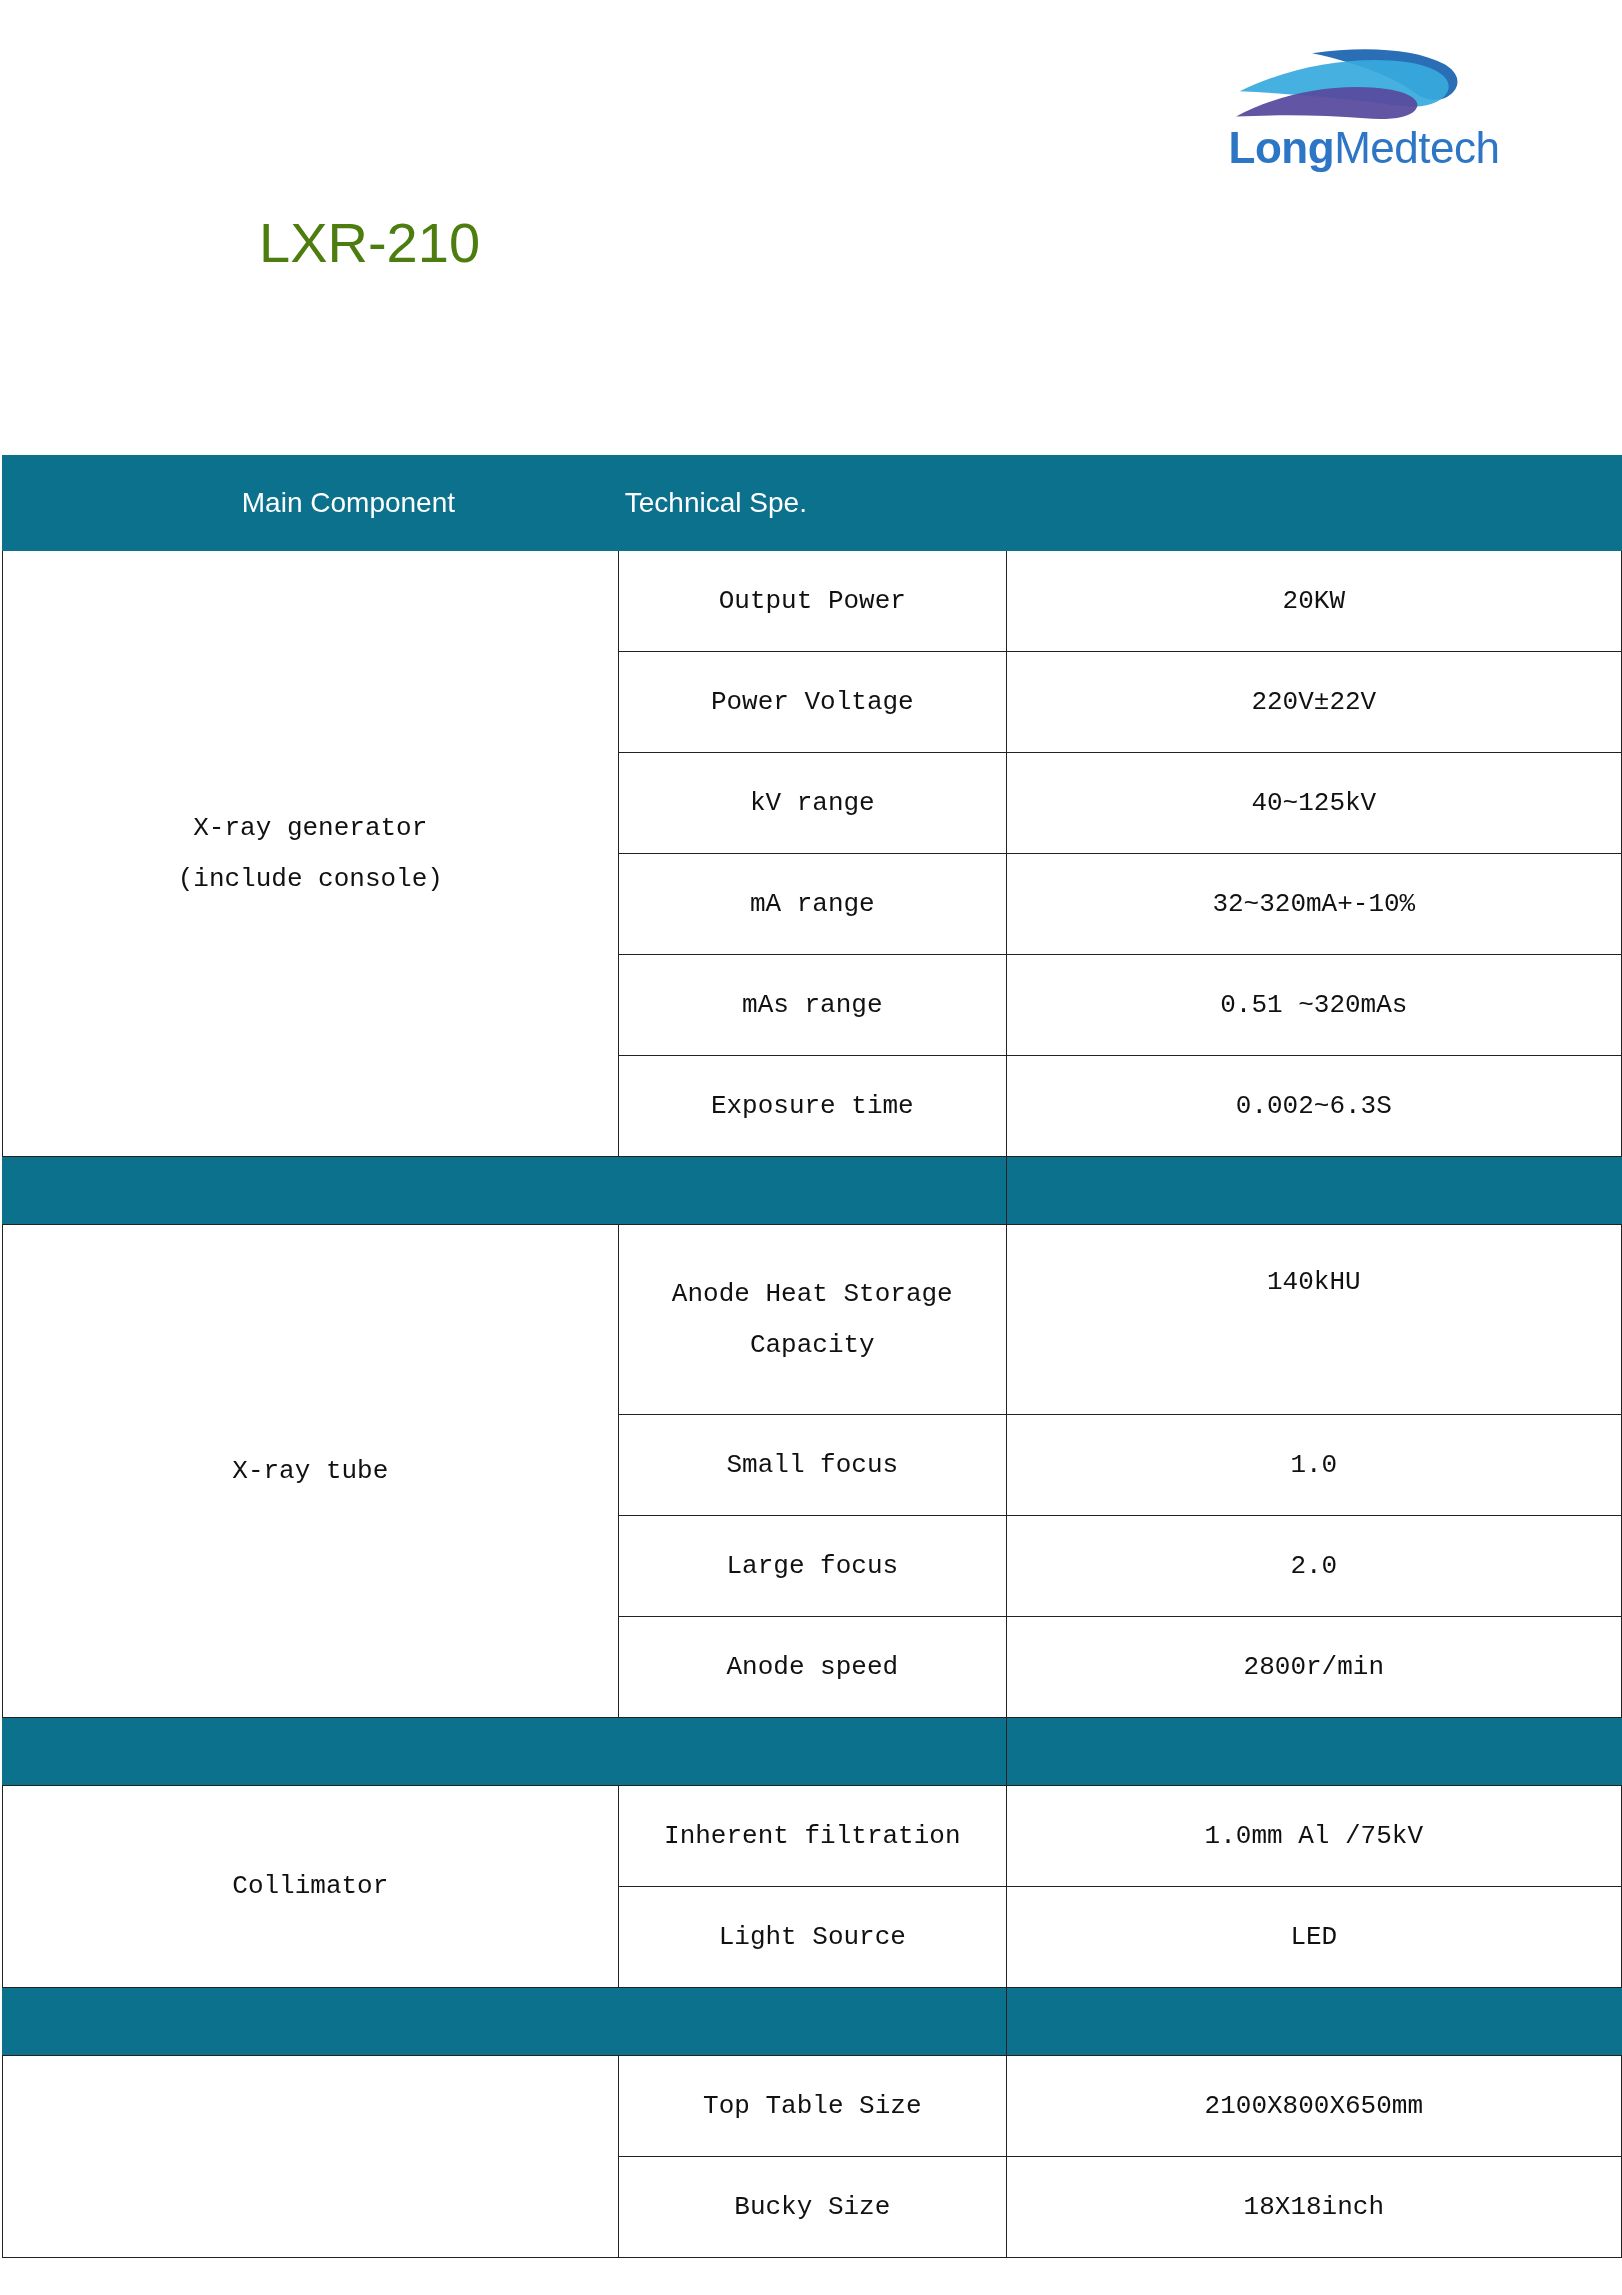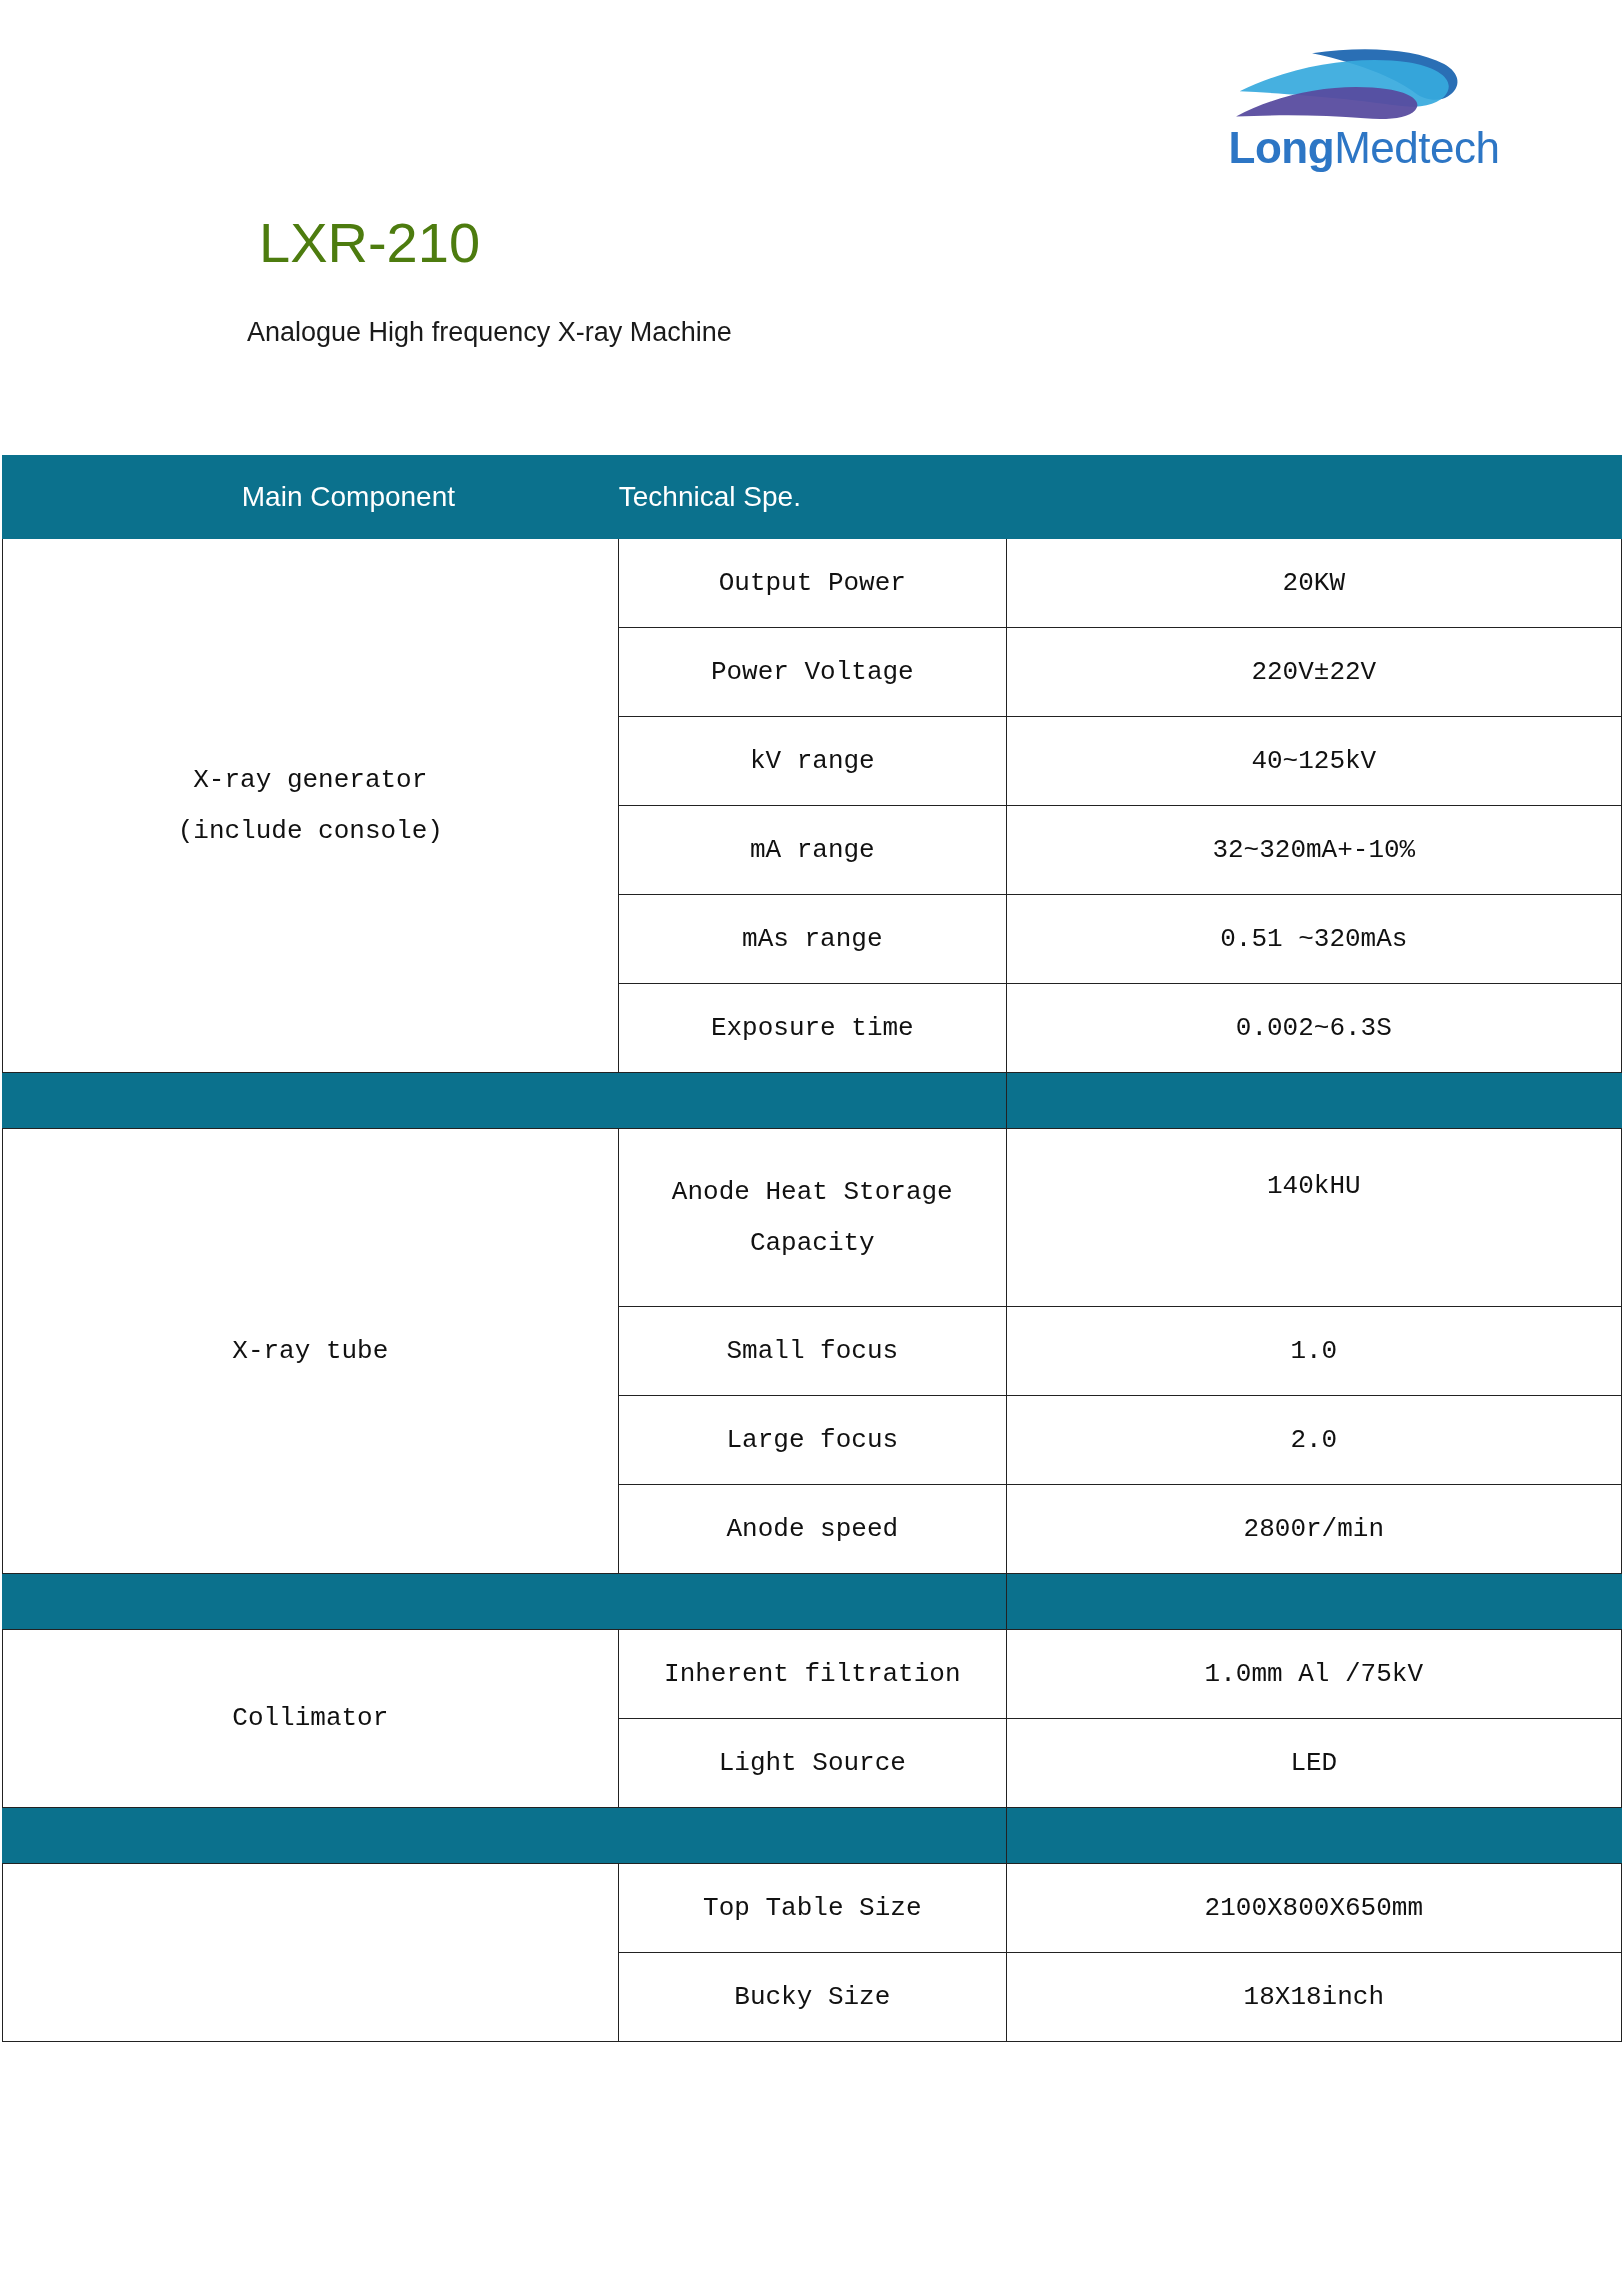--- a/index.html
+++ b/index.html
@@ -69,21 +69,21 @@
     top: 455px;
     width: 1619px;
   }
   table.spec-table {
     border-collapse: collapse;
     width: 1619px;
     table-layout: fixed;
   }
   table.spec-table td, table.spec-table th {
     border: 0.9px solid #222222;
-    padding: 0;
+    padding: 6px;
     margin: 0;
     text-align: center;
     vertical-align: middle;
     font-weight: normal;
     font-size: 26px;
     color: #111111;
   }
   col.c-comp { width: 616px; }
   col.c-item { width: 388px; }
   col.c-spec { width: 615px; }
@@ -132,21 +132,20 @@
 
     <path d="M8 100 C60 72 126 62 176 70 C202 74 214 84 206 93 C198 102 176 104 150 102 C104 98 52 98 8 100 Z" fill="#574a9e" opacity="0.94"></path>
   </svg>
   <div class="logo-wordmark">
     <span class="wm-bold">Long</span><span class="wm-light">Medtech</span>
   </div>
 </div>
 
 <div class="title-block">
   <h1 class="doc-title">LXR-210</h1>
-  <p class="doc-subtitle">Analogue High frequency X-ray Machine</p>
 </div>
 
 <div class="spec-table-wrap">
 <table class="spec-table">
   <colgroup>
     <col class="c-comp">
         <col class="c-item">
         <col class="c-spec">
   </colgroup>
   <tbody>

